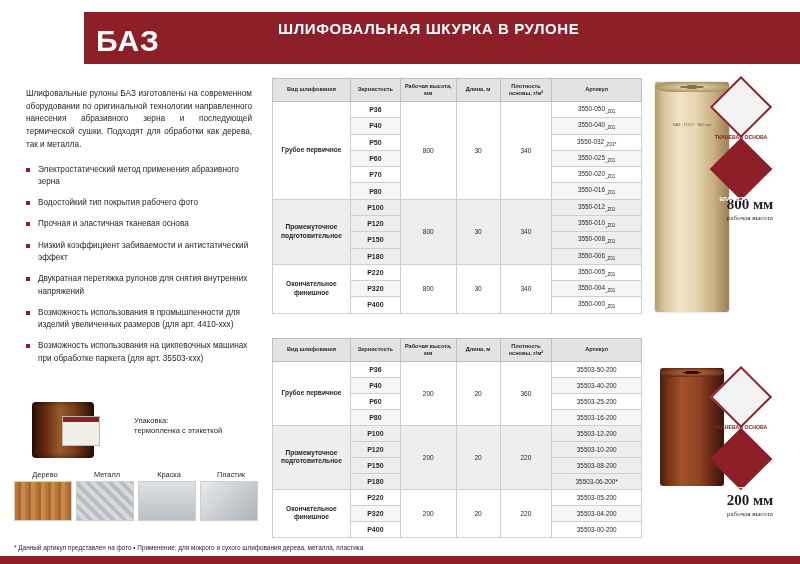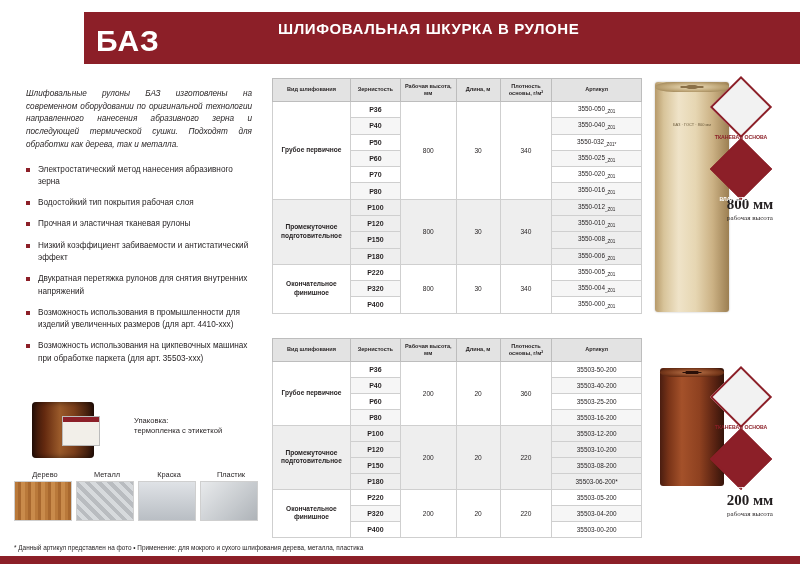--- a/index.html
+++ b/index.html
@@ -29,21 +29,20 @@
     position: absolute; left: 278px; top: 8px;
     color: #ffffff; font-size: 15px; font-weight: bold; letter-spacing: 0.6px;
   }
 
   
   .left-col { position: absolute; left: 14px; top: 78px; width: 248px; }
   .intro {
     font-size: 8.2px; line-height: 1.55; text-align: justify;
     padding: 10px 10px 10px 12px;
     color: #231f20;
-    font-style: italic;
   }
   .bullets { margin-top: 2px; padding: 0 6px 0 12px; }
   .bullet {
     position: relative; font-size: 8.2px; line-height: 1.5;
     padding-left: 12px; margin-bottom: 9px; text-align: left;
   }
   .bullet::before {
     content: ""; position: absolute; left: 0; top: 4px;
     width: 4px; height: 4px; background: #8c1f28; border-radius: 0;
   }
@@ -184,23 +183,23 @@
     <div class="header-inner">
       <div class="logo">БАЗ</div>
       <div class="header-title">ШЛИФОВАЛЬНАЯ ШКУРКА В РУЛОНЕ</div>
     </div>
   </div>
   <div style="position:absolute;left:0;top:12px;width:84px;height:52px;background:#ffffff;"></div>
 
   <div class="left-col">
     <div class="intro">Шлифовальные рулоны БАЗ изготовлены на современном оборудовании по оригинальной технологии направленного нанесения абразивного зерна и последующей термической сушки. Подходят для обработки как дерева, так и металла.</div>
     <div class="bullets">
-      <div class="bullet">Электростатический метод нанесения абразивного зерна</div>
-      <div class="bullet">Водостойкий тип покрытия рабочая слоя</div>
-      <div class="bullet">Прочная и эластичная тканевая рулоны</div>
+      <div class="bullet">Электростатический метод применения абразивного зерна</div>
+      <div class="bullet">Водостойкий тип покрытия рабочего фото</div>
+      <div class="bullet">Прочная и эластичная тканевая основа</div>
       <div class="bullet">Низкий коэффициент забиваемости и антистатический эффект</div>
       <div class="bullet">Двукратная перетяжка рулонов для снятия внутренних напряжений</div>
       <div class="bullet">Возможность использования в промышленности для изделий увеличенных размеров (для арт. 4410-ххх)</div>
       <div class="bullet">Возможность использования на цикпевочных машинах при обработке паркета (для арт. 35503-ххх)</div>
     </div>
   </div>
 
   <div class="pack-block">
     <div class="pack-roll-inner">
       <div class="pack-label">

